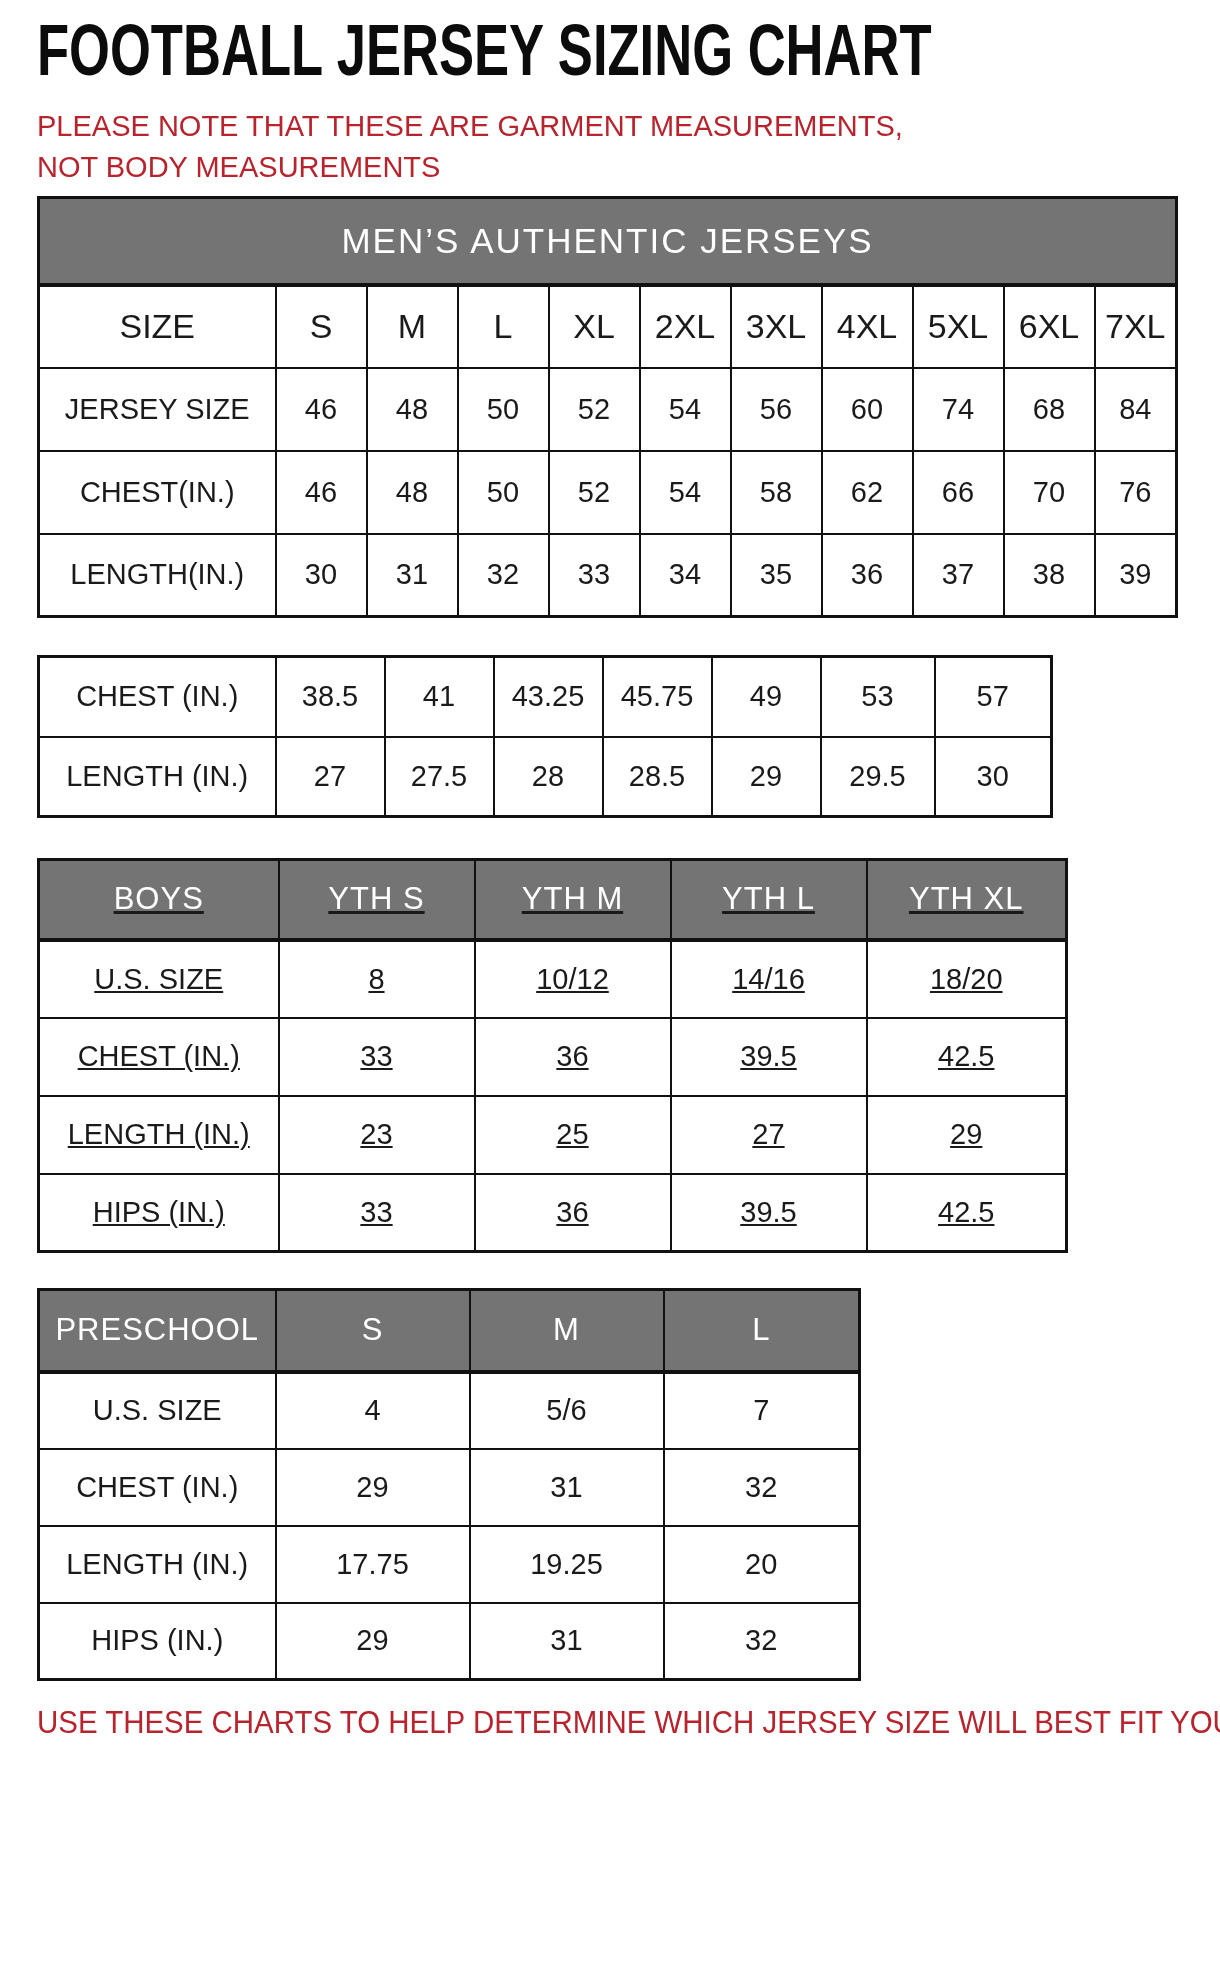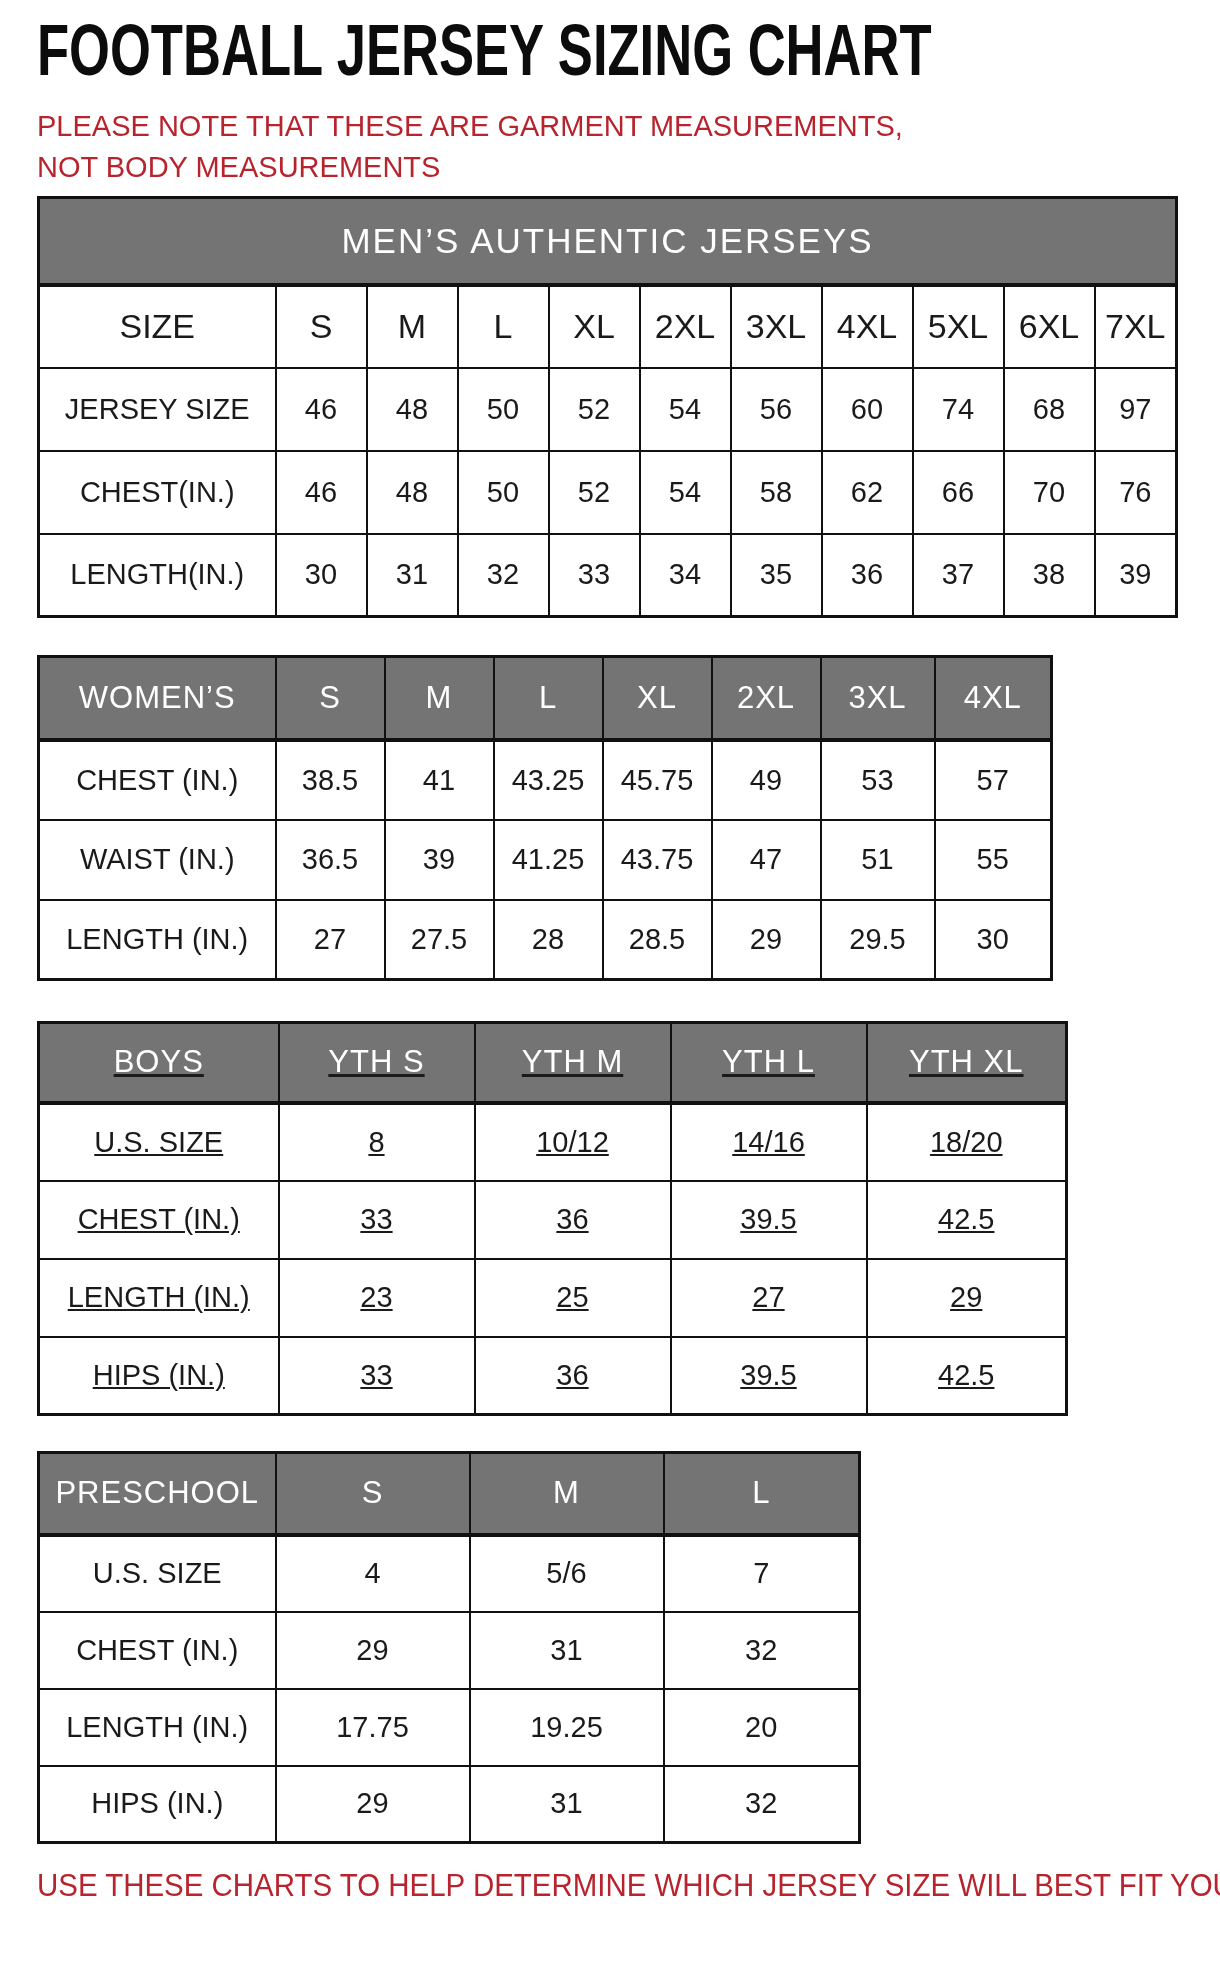--- a/index.html
+++ b/index.html
@@ -139,21 +139,21 @@
         <th class="label-cell">JERSEY SIZE</th>
         <td>46</td>
         <td>48</td>
         <td>50</td>
         <td>52</td>
         <td>54</td>
         <td>56</td>
         <td>60</td>
         <td>74</td>
         <td>68</td>
-        <td>97</td>
+        <td>84</td>
       </tr>
       <tr class="data-row">
         <th class="label-cell">CHEST(IN.)</th>
         <td>46</td>
         <td>48</td>
         <td>50</td>
         <td>52</td>
         <td>54</td>
         <td>58</td>
         <td>62</td>
@@ -182,51 +182,31 @@
       <col class="c-label">
       <col class="c-data">
       <col class="c-data">
       <col class="c-data">
       <col class="c-data">
       <col class="c-data">
       <col class="c-data">
       <col class="c-data">
     </colgroup>
     <tbody>
-      <tr class="header-row gray">
-        <th class="label-cell">WOMEN’S</th>
-        <th>S</th>
-        <th>M</th>
-        <th>L</th>
-        <th>XL</th>
-        <th>2XL</th>
-        <th>3XL</th>
-        <th>4XL</th>
-      </tr>
       <tr class="data-row">
         <th class="label-cell">CHEST (IN.)</th>
         <td>38.5</td>
         <td>41</td>
         <td>43.25</td>
         <td>45.75</td>
         <td>49</td>
         <td>53</td>
         <td>57</td>
       </tr>
       <tr class="data-row">
-        <th class="label-cell">WAIST (IN.)</th>
-        <td>36.5</td>
-        <td>39</td>
-        <td>41.25</td>
-        <td>43.75</td>
-        <td>47</td>
-        <td>51</td>
-        <td>55</td>
-      </tr>
-      <tr class="data-row">
         <th class="label-cell">LENGTH (IN.)</th>
         <td>27</td>
         <td>27.5</td>
         <td>28</td>
         <td>28.5</td>
         <td>29</td>
         <td>29.5</td>
         <td>30</td>
       </tr>
     </tbody>

